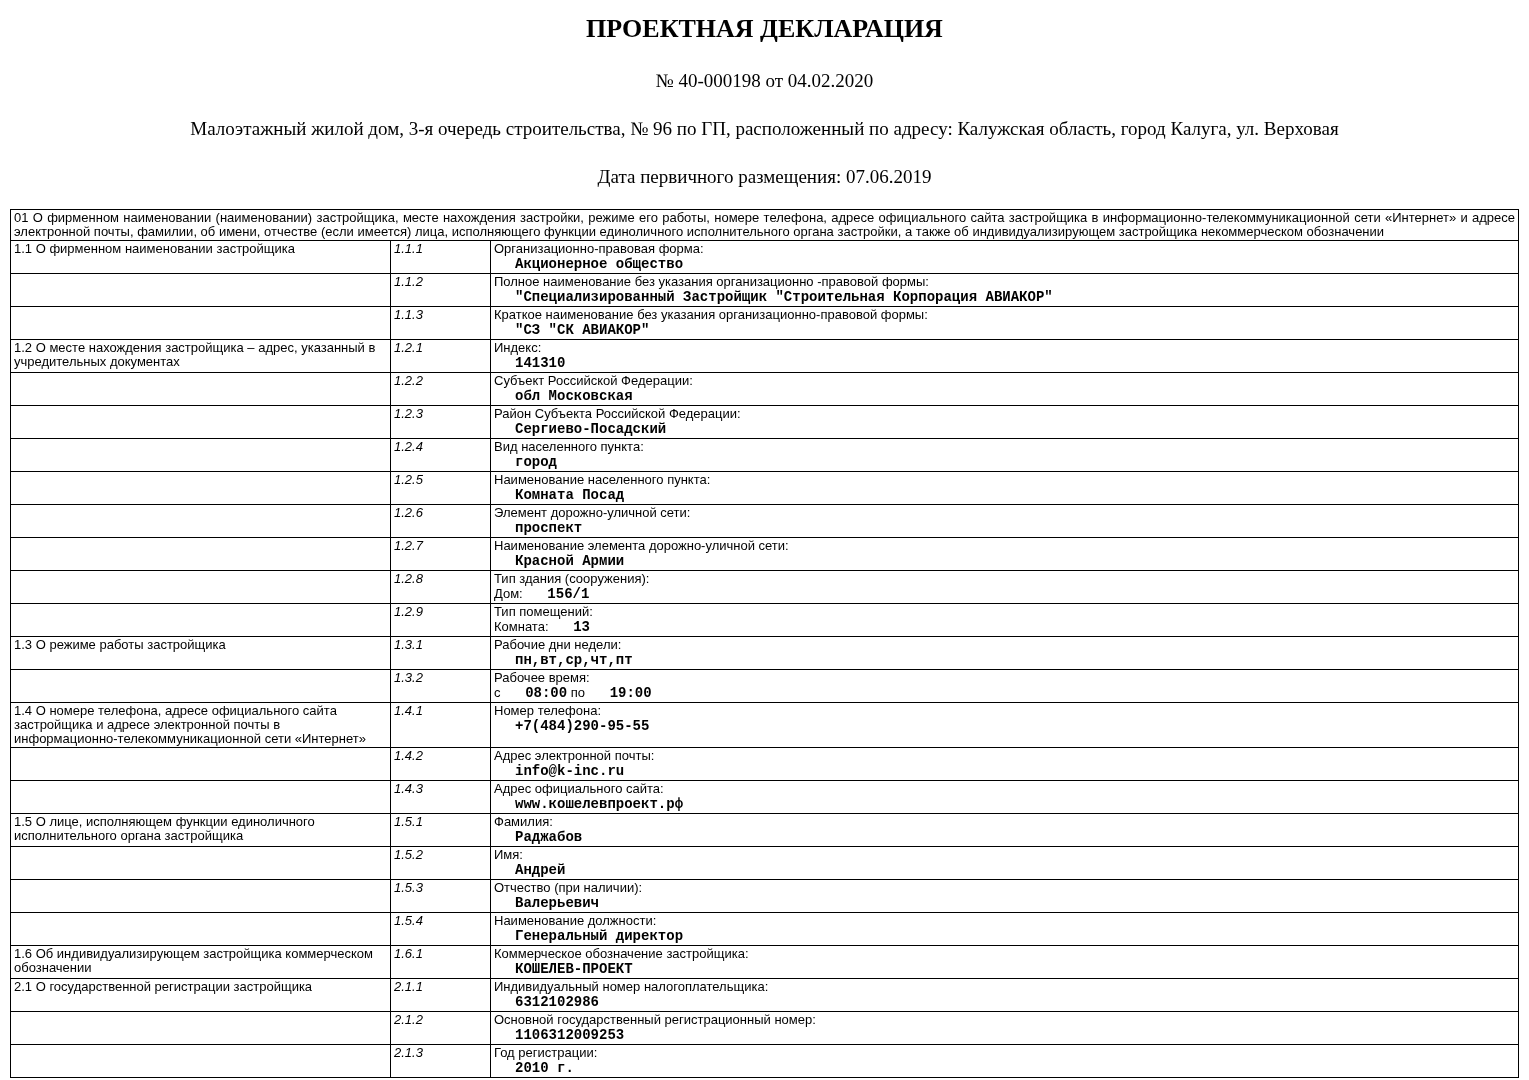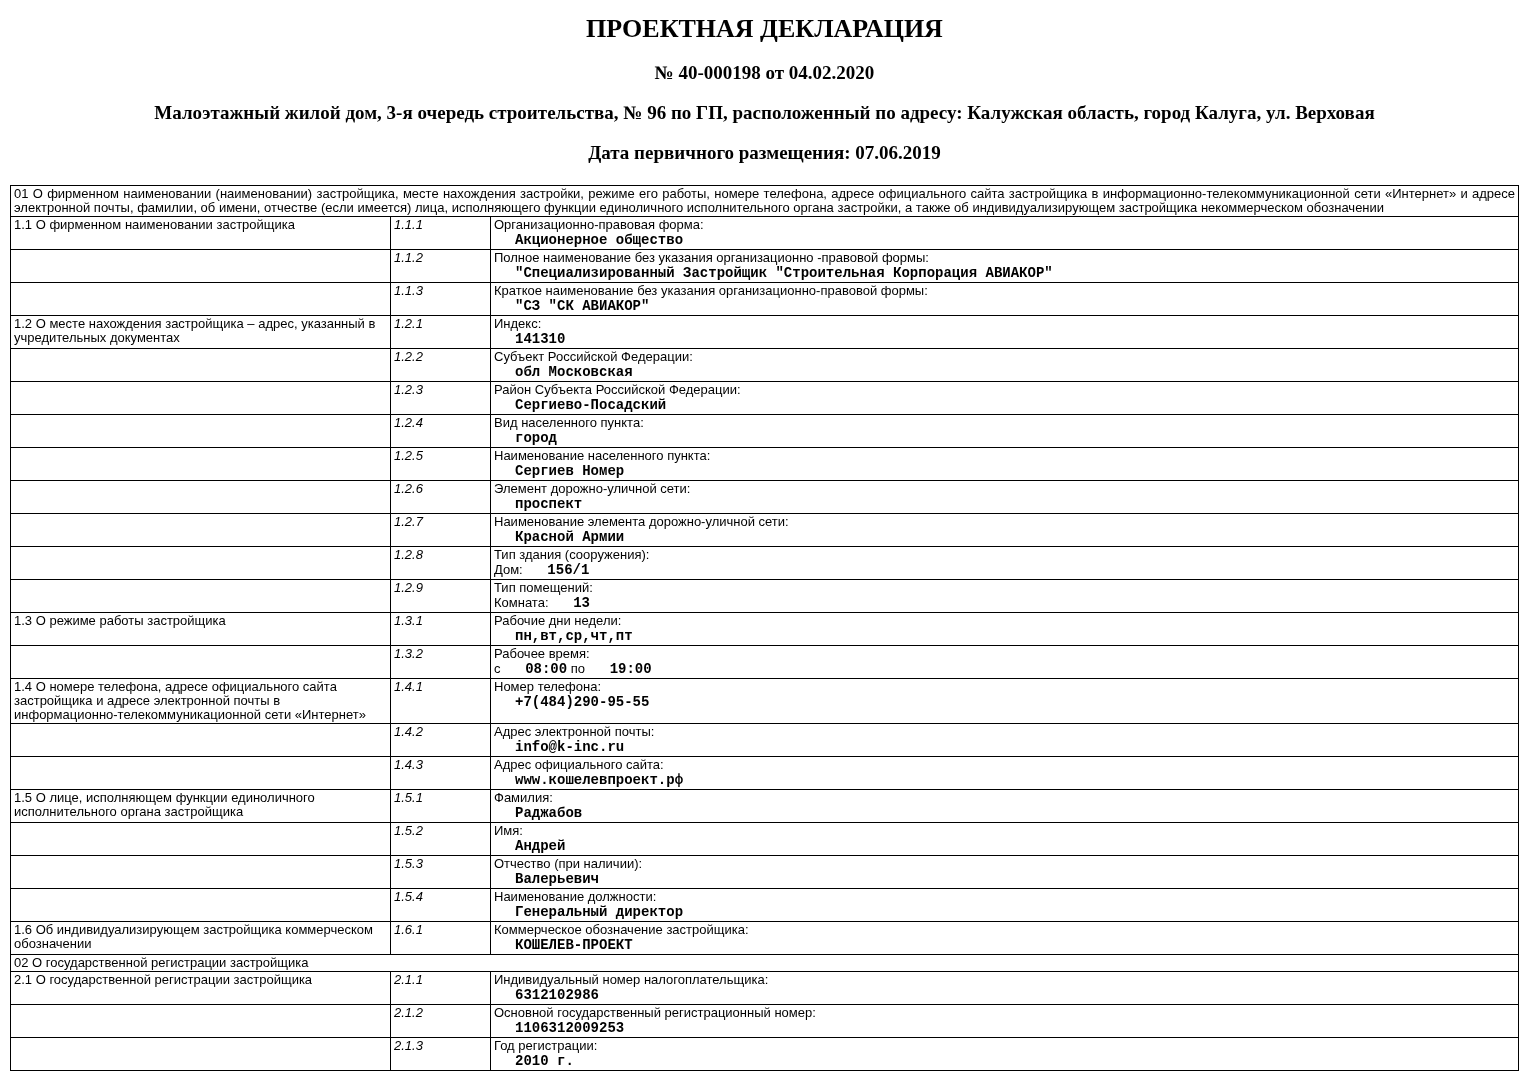--- a/index.html
+++ b/index.html
@@ -19,24 +19,24 @@
   }
   .doc-title {
     font-family: "Liberation Serif", serif;
     font-weight: bold;
     font-size: 26px;
     text-align: center;
     margin: 8px 0 0 0;
   }
   .doc-sub {
     font-family: "Liberation Serif", serif;
-    font-weight: bold;
+    font-weight: normal;
     font-size: 19px;
     text-align: center;
-    margin-top: 18px;
+    margin-top: 26px;
   }
   table.decl {
     width: 100%;
     border-collapse: collapse;
     table-layout: fixed;
     margin-top: 21px;
   }
   table.decl td {
     border: 1px solid #000000;
     padding: 1px 3px;
@@ -146,21 +146,21 @@
           <td class="value-cell">
             <div class="v-label">Вид населенного пункта:</div>
             <div class="v-value"><span class="seg-bold">город</span></div>
           </td>
         </tr>
         <tr>
           <td class="group-cell"></td>
           <td class="code-cell">1.2.5</td>
           <td class="value-cell">
             <div class="v-label">Наименование населенного пункта:</div>
-            <div class="v-value"><span class="seg-bold">Сергиев Номер</span></div>
+            <div class="v-value"><span class="seg-bold">Комната Посад</span></div>
           </td>
         </tr>
         <tr>
           <td class="group-cell"></td>
           <td class="code-cell">1.2.6</td>
           <td class="value-cell">
             <div class="v-label">Элемент дорожно-уличной сети:</div>
             <div class="v-value"><span class="seg-bold">проспект</span></div>
           </td>
         </tr>
@@ -260,23 +260,20 @@
             <div class="v-value"><span class="seg-bold">Генеральный директор</span></div>
           </td>
         </tr>
         <tr>
           <td class="group-cell">1.6 Об индивидуализирующем застройщика коммерческом обозначении</td>
           <td class="code-cell">1.6.1</td>
           <td class="value-cell">
             <div class="v-label">Коммерческое обозначение застройщика:</div>
             <div class="v-value"><span class="seg-bold">КОШЕЛЕВ-ПРОЕКТ</span></div>
           </td>
-        </tr>
-        <tr>
-          <td colspan="3" class="section-cell">02 О государственной регистрации застройщика</td>
         </tr>
         <tr>
           <td class="group-cell">2.1 О государственной регистрации застройщика</td>
           <td class="code-cell">2.1.1</td>
           <td class="value-cell">
             <div class="v-label">Индивидуальный номер налогоплательщика:</div>
             <div class="v-value"><span class="seg-bold">6312102986</span></div>
           </td>
         </tr>
         <tr>

